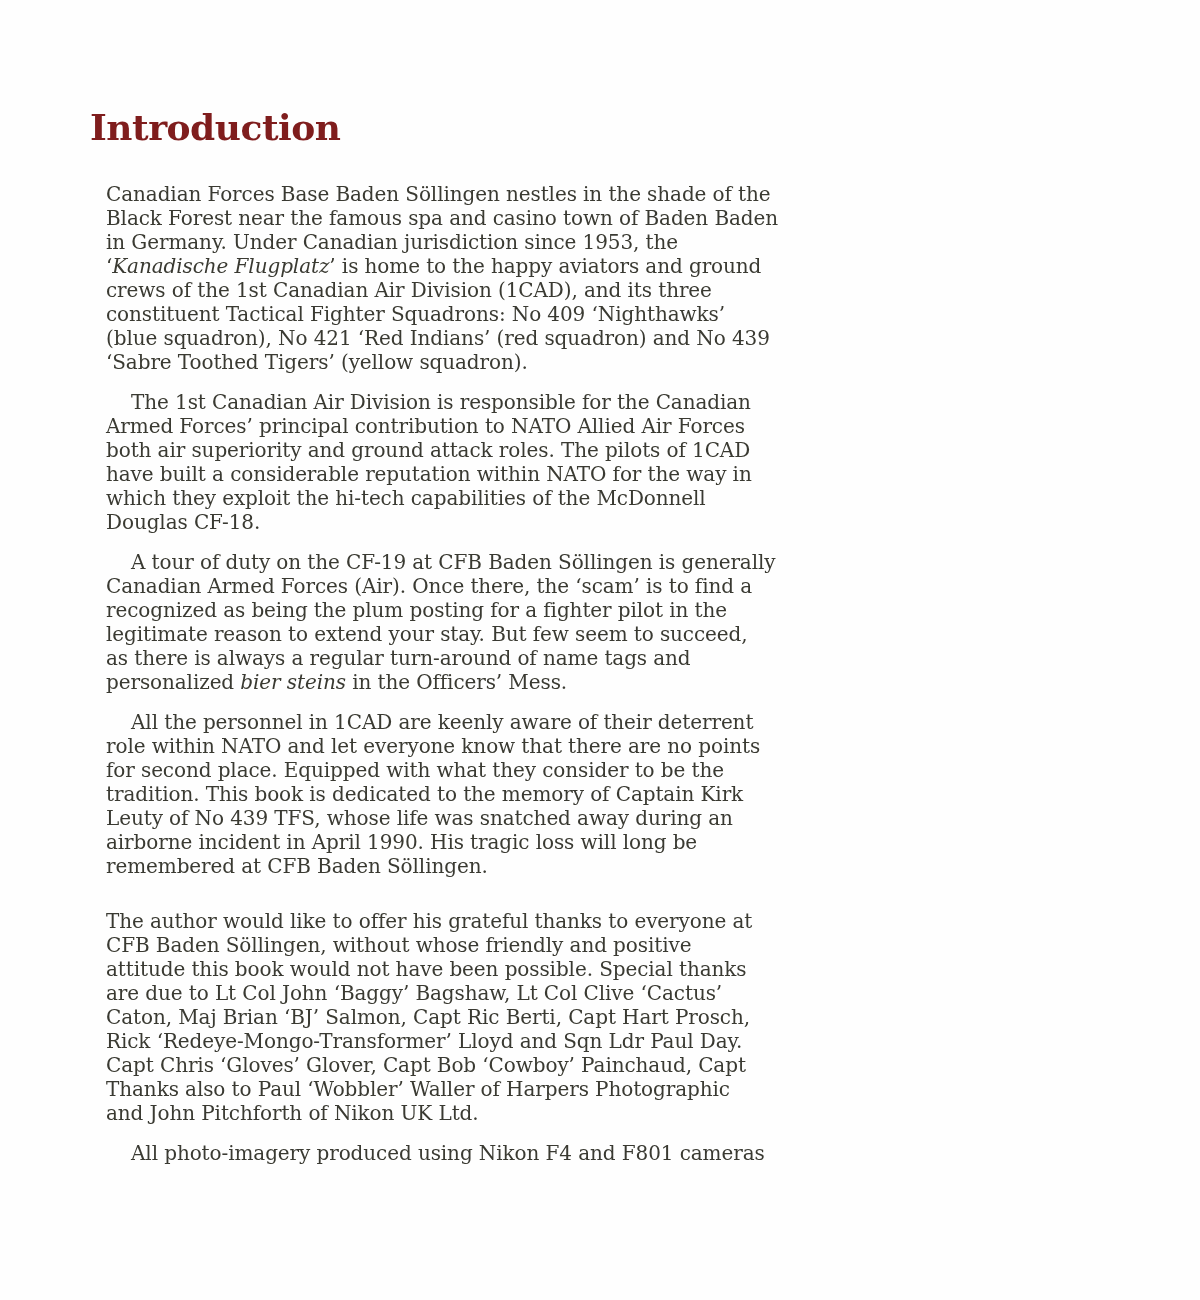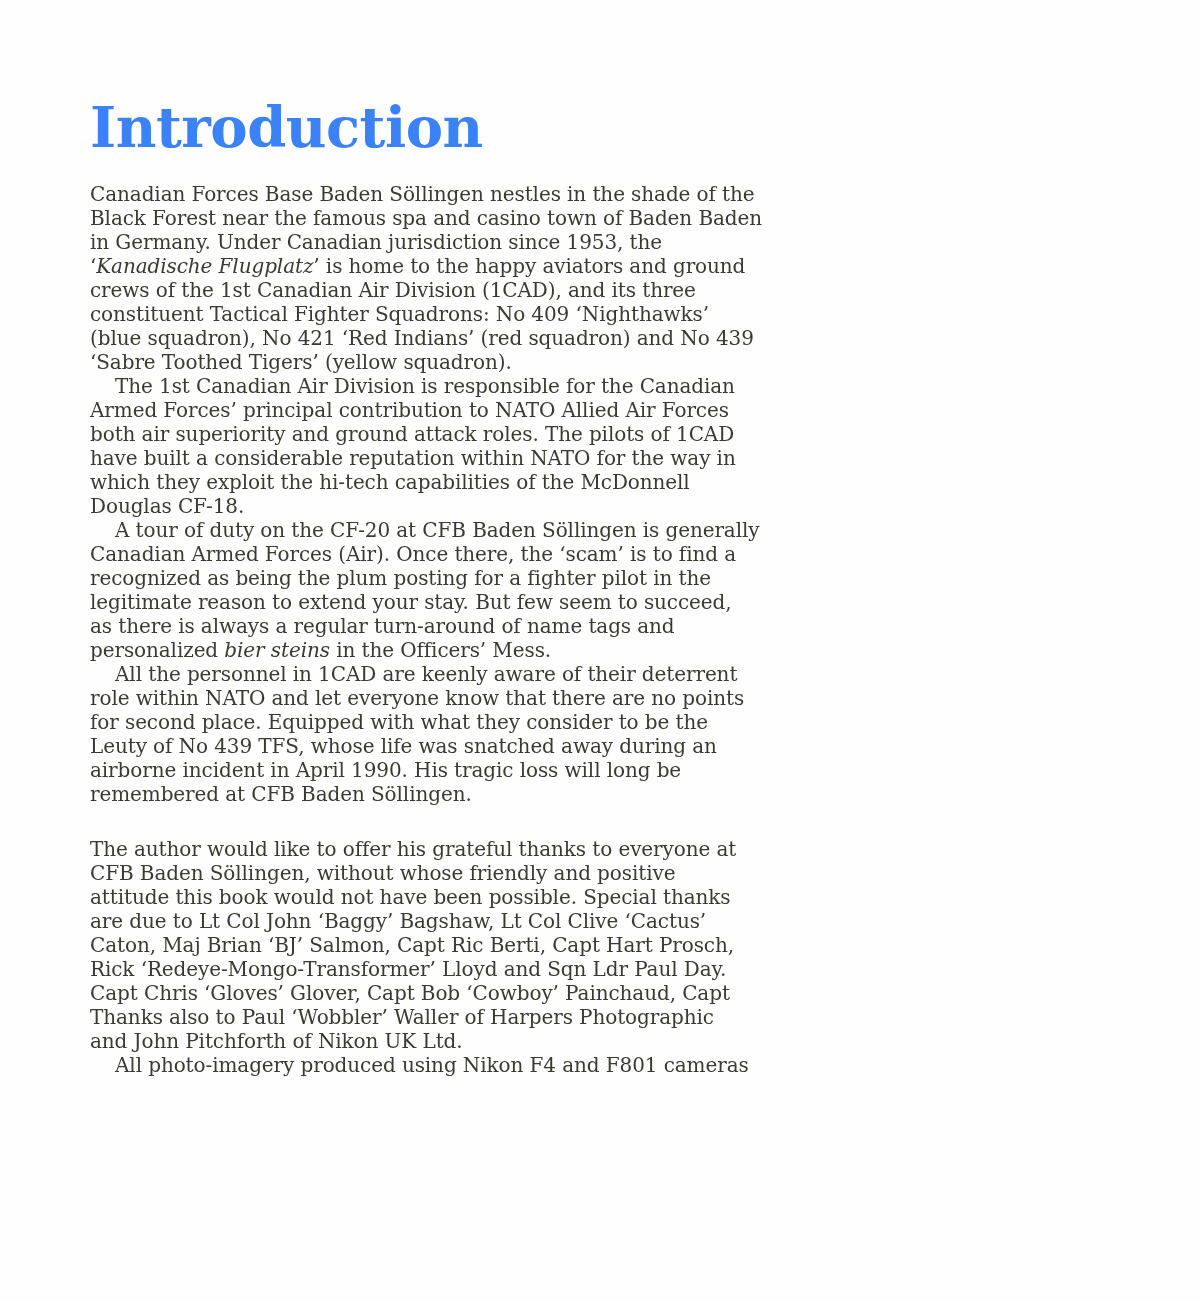--- a/index.html
+++ b/index.html
@@ -19,28 +19,28 @@
   }
   .content {
     position: absolute;
     left: 90px;
     top: 103px;
     width: 690px;
   }
   .title {
     font-family: "DejaVu Serif", "Liberation Serif", serif;
     font-weight: 700;
-    font-size: 56px;
+    font-size: 36px;
     line-height: 48px;
-    color: #3b82f6;
+    color: #7f1d1d;
     letter-spacing: -0.5px;
     margin: 0 0 31px 0;
   }
   .para {
-    margin: 0;
+    margin: 16px;
     padding: 0;
   }
   .para.gap-before {
     margin-top: 31px;
   }
   .line {
     font-size: 20px;
     line-height: 24px;
     color: #3a3a32;
     white-space: nowrap;
@@ -72,31 +72,32 @@
         </div>
         <div class="para indent">
           <div class="line"><span>The 1st Canadian Air Division is responsible for the Canadian</span></div>
           <div class="line"><span>Armed Forces’ principal contribution to NATO Allied Air Forces</span></div>
           <div class="line"><span>both air superiority and ground attack roles. The pilots of 1CAD</span></div>
           <div class="line"><span>have built a considerable reputation within NATO for the way in</span></div>
           <div class="line"><span>which they exploit the hi-tech capabilities of the McDonnell</span></div>
           <div class="line"><span>Douglas CF-18.</span></div>
         </div>
         <div class="para indent">
-          <div class="line"><span>A tour of duty on the CF-20 at CFB Baden Söllingen is generally</span></div>
+          <div class="line"><span>A tour of duty on the CF-19 at CFB Baden Söllingen is generally</span></div>
           <div class="line"><span>Canadian Armed Forces (Air). Once there, the ‘scam’ is to find a</span></div>
           <div class="line"><span>recognized as being the plum posting for a fighter pilot in the</span></div>
           <div class="line"><span>legitimate reason to extend your stay. But few seem to succeed,</span></div>
           <div class="line"><span>as there is always a regular turn-around of name tags and</span></div>
           <div class="line"><span>personalized </span><em>bier steins</em><span> in the Officers’ Mess.</span></div>
         </div>
         <div class="para indent">
           <div class="line"><span>All the personnel in 1CAD are keenly aware of their deterrent</span></div>
           <div class="line"><span>role within NATO and let everyone know that there are no points</span></div>
           <div class="line"><span>for second place. Equipped with what they consider to be the</span></div>
+          <div class="line"><span>tradition. This book is dedicated to the memory of Captain Kirk</span></div>
           <div class="line"><span>Leuty of No 439 TFS, whose life was snatched away during an</span></div>
           <div class="line"><span>airborne incident in April 1990. His tragic loss will long be</span></div>
           <div class="line"><span>remembered at CFB Baden Söllingen.</span></div>
         </div>
         <div class="para gap-before">
           <div class="line"><span>The author would like to offer his grateful thanks to everyone at</span></div>
           <div class="line"><span>CFB Baden Söllingen, without whose friendly and positive</span></div>
           <div class="line"><span>attitude this book would not have been possible. Special thanks</span></div>
           <div class="line"><span>are due to Lt Col John ‘Baggy’ Bagshaw, Lt Col Clive ‘Cactus’</span></div>
           <div class="line"><span>Caton, Maj Brian ‘BJ’ Salmon, Capt Ric Berti, Capt Hart Prosch,</span></div>

